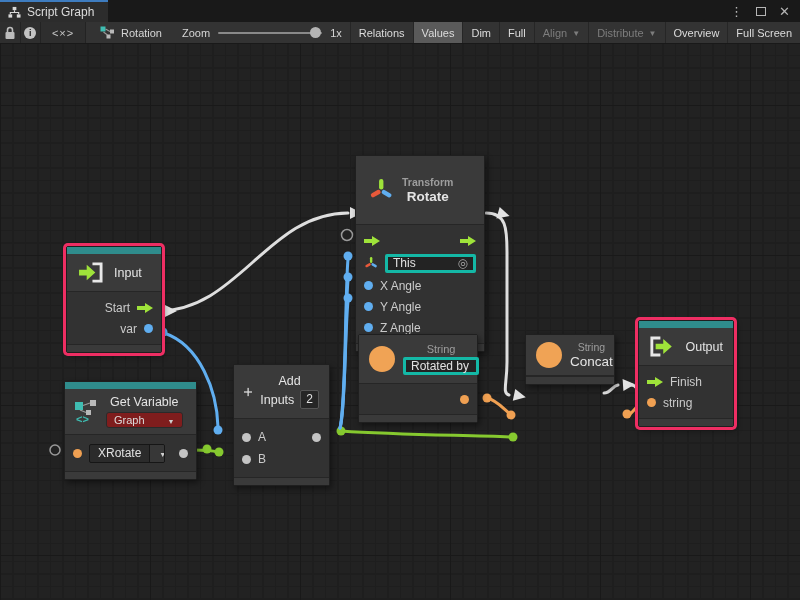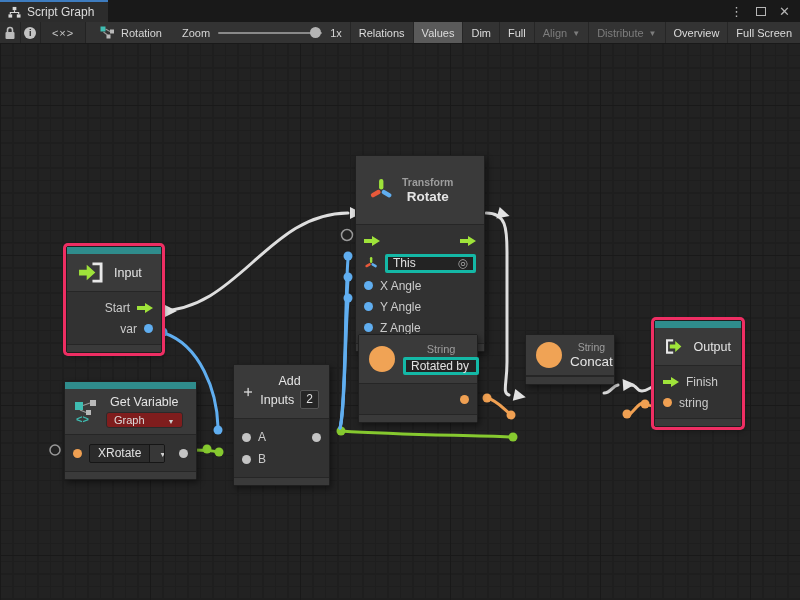--- a/index.html
+++ b/index.html
@@ -355,21 +355,21 @@
       <div class="head" style="padding:6px 10px;">
         <span class="bigorange"></span>
         <div class="col" style="gap:1px;">
           <span class="cat">String</span>
           <span class="title" style="font-size:13.5px;">Concat</span>
         </div>
       </div>
       <div class="foot"></div>
     </div>
 
-    <div class="node selected" style="left:654px;top:276px;width:88px;">
+    <div class="node selected" style="left:638px;top:276px;width:96px;">
       <div class="strip"></div>
       <div class="head">
         <svg width="29" height="23" viewBox="0 0 30 24">
           <polyline points="12,3 3,3 3,21 12,21" stroke="#e8e8e8" stroke-width="3" fill="none"></polyline>
           <path d="M7,9 h8 v-5 l9,8 -9,8 v-5 h-8 z" fill="#9fe33a"></path>
         </svg>
         <span class="title">Output</span>
       </div>
       <div class="body">
         <div class="row">

